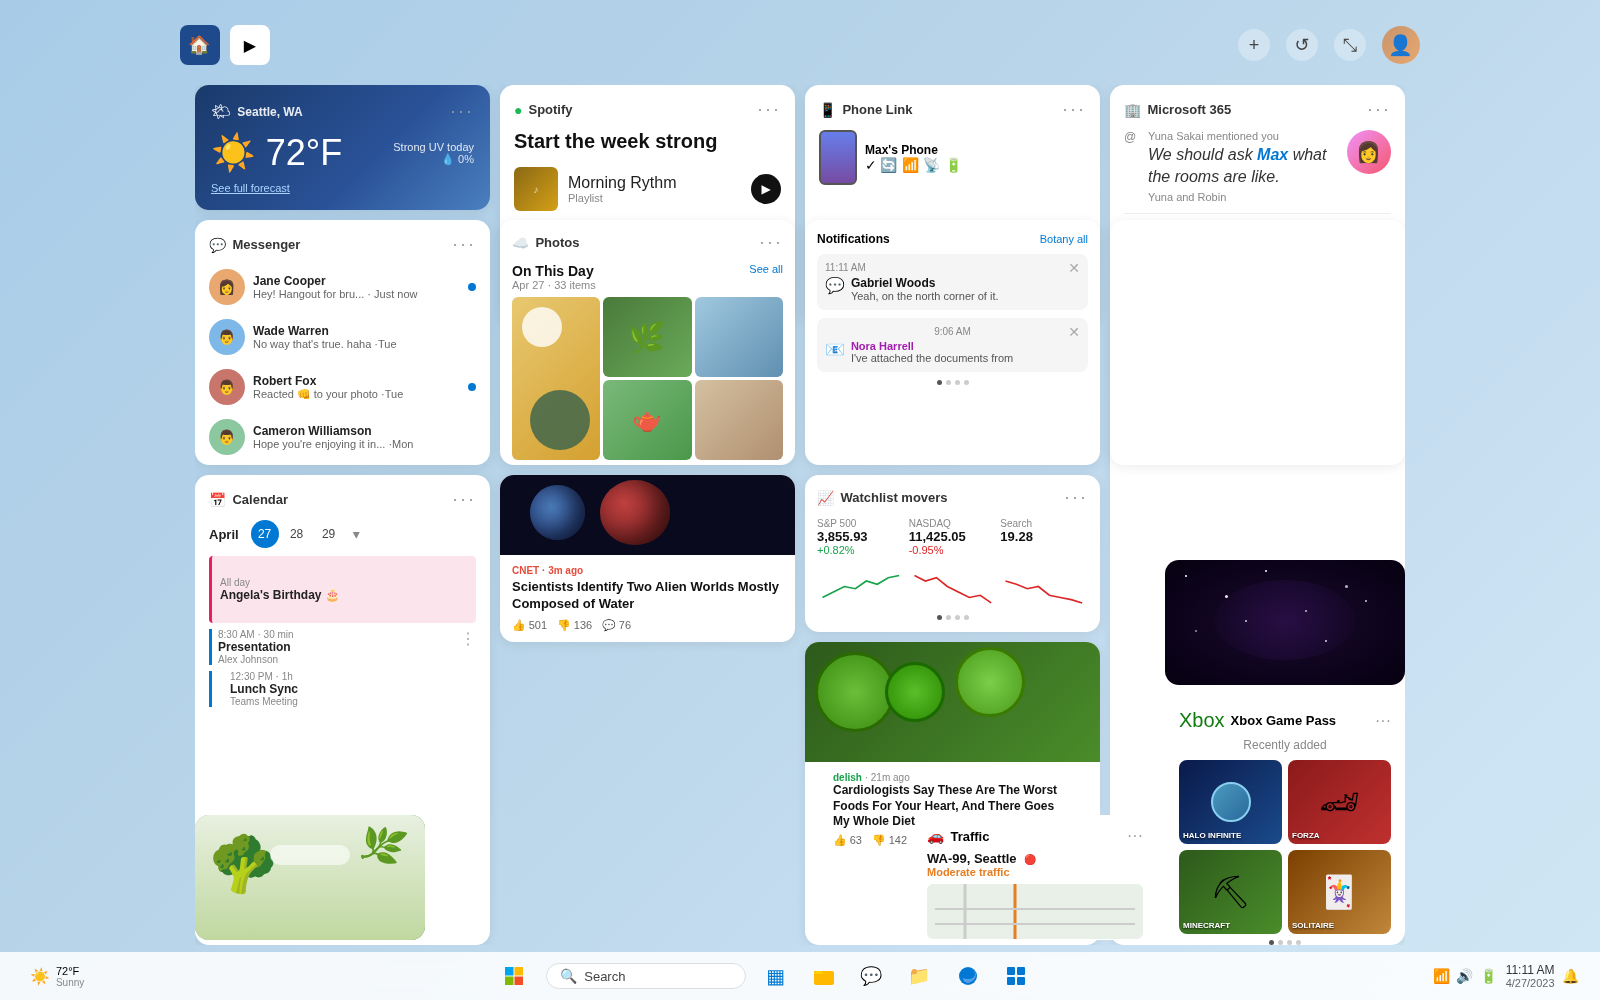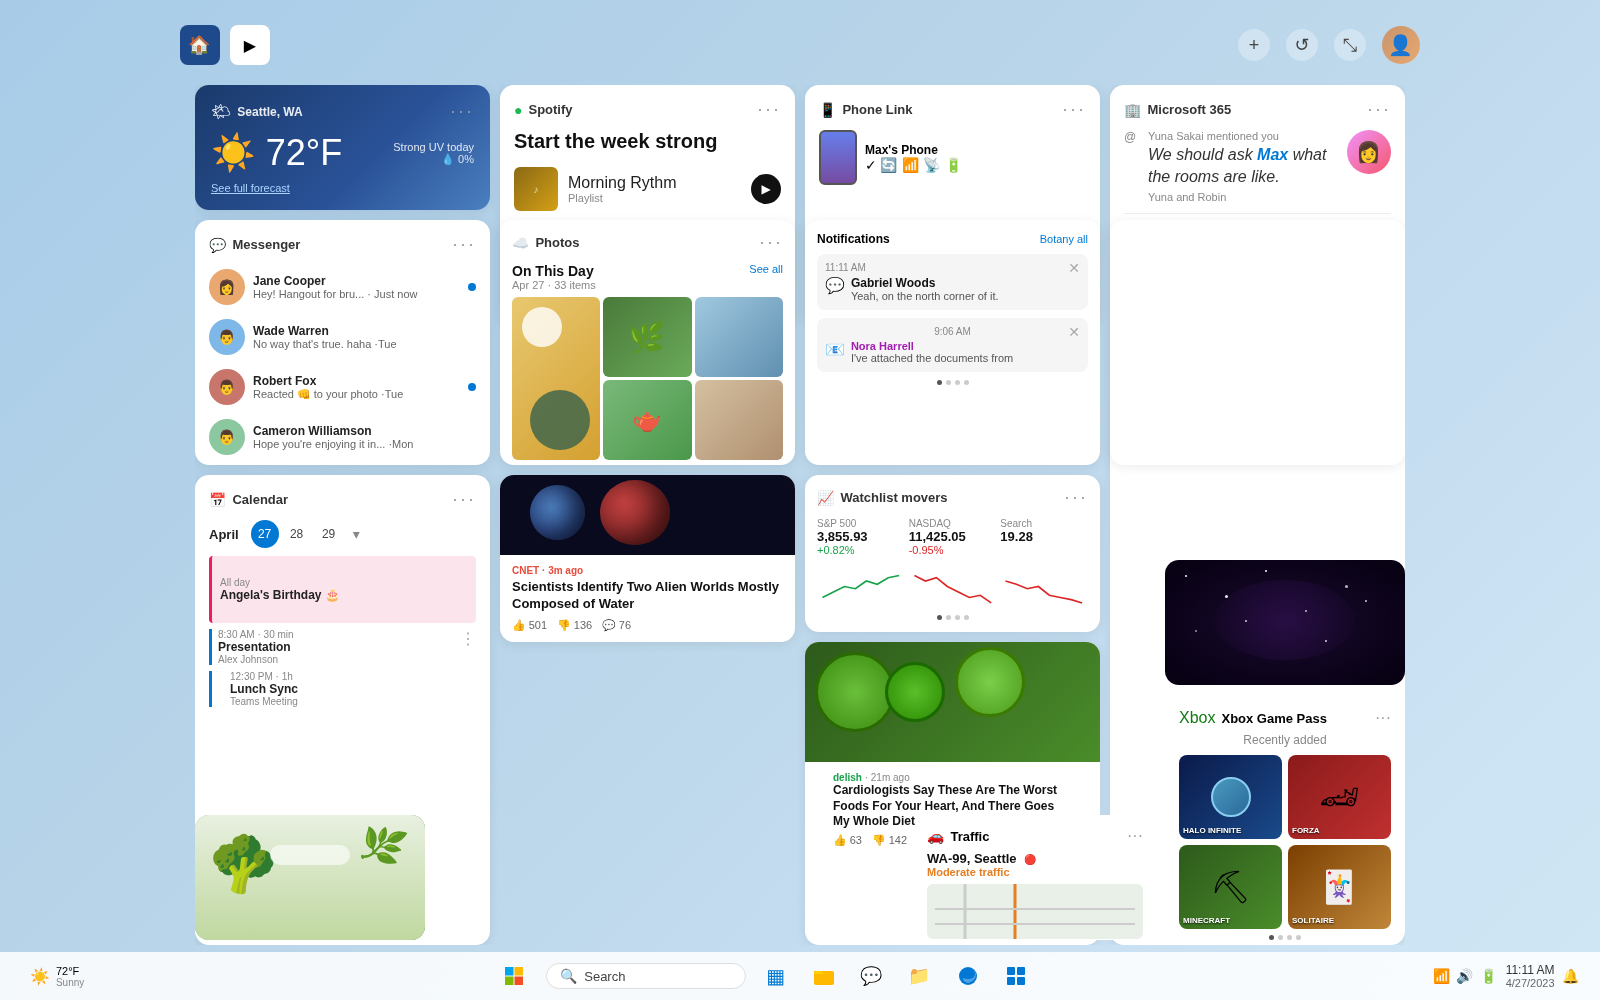--- a/index.html
+++ b/index.html
@@ -803,21 +803,21 @@
       <line x1="80" y1="0" x2="80" y2="55" stroke="#e67e22" stroke-width="3"></line>
       <line x1="0" y1="25" x2="200" y2="25" stroke="#ccc" stroke-width="2"></line>
       <line x1="0" y1="40" x2="200" y2="40" stroke="#ccc" stroke-width="2"></line>
     </svg>
   </div>
 </div>
 
 <div style="position:absolute;right:195px;bottom:60px;width:240px;height:245px;border-radius:14px;background:white;padding:14px;">
   <div style="display:flex;align-items:center;justify-content:space-between;margin-bottom:6px;">
     <div style="display:flex;align-items:center;gap:6px;">
-      <span style="font-size:16px;color:#107c10;">Xbox</span>
+      <span style="font-size:20px;color:#107c10;">Xbox</span>
       <span style="font-size:13px;font-weight:600;">Xbox Game Pass</span>
     </div>
     <span style="color:#999;cursor:pointer;">···</span>
   </div>
   <div style="font-size:12px;color:#888;text-align:center;margin-bottom:8px;">Recently added</div>
   <div style="display:grid;grid-template-columns:1fr 1fr;gap:6px;">
     <div style="height:84px;border-radius:8px;background:linear-gradient(135deg,#0a1a4a,#1a4a8b);overflow:hidden;position:relative;cursor:pointer;">
       <div style="position:absolute;inset:0;display:flex;align-items:center;justify-content:center;">
         <div style="width:40px;height:40px;border-radius:50%;background:linear-gradient(135deg,#4a9abf,#2a6a9b);border:2px solid #8acfef;"></div>
       </div>

